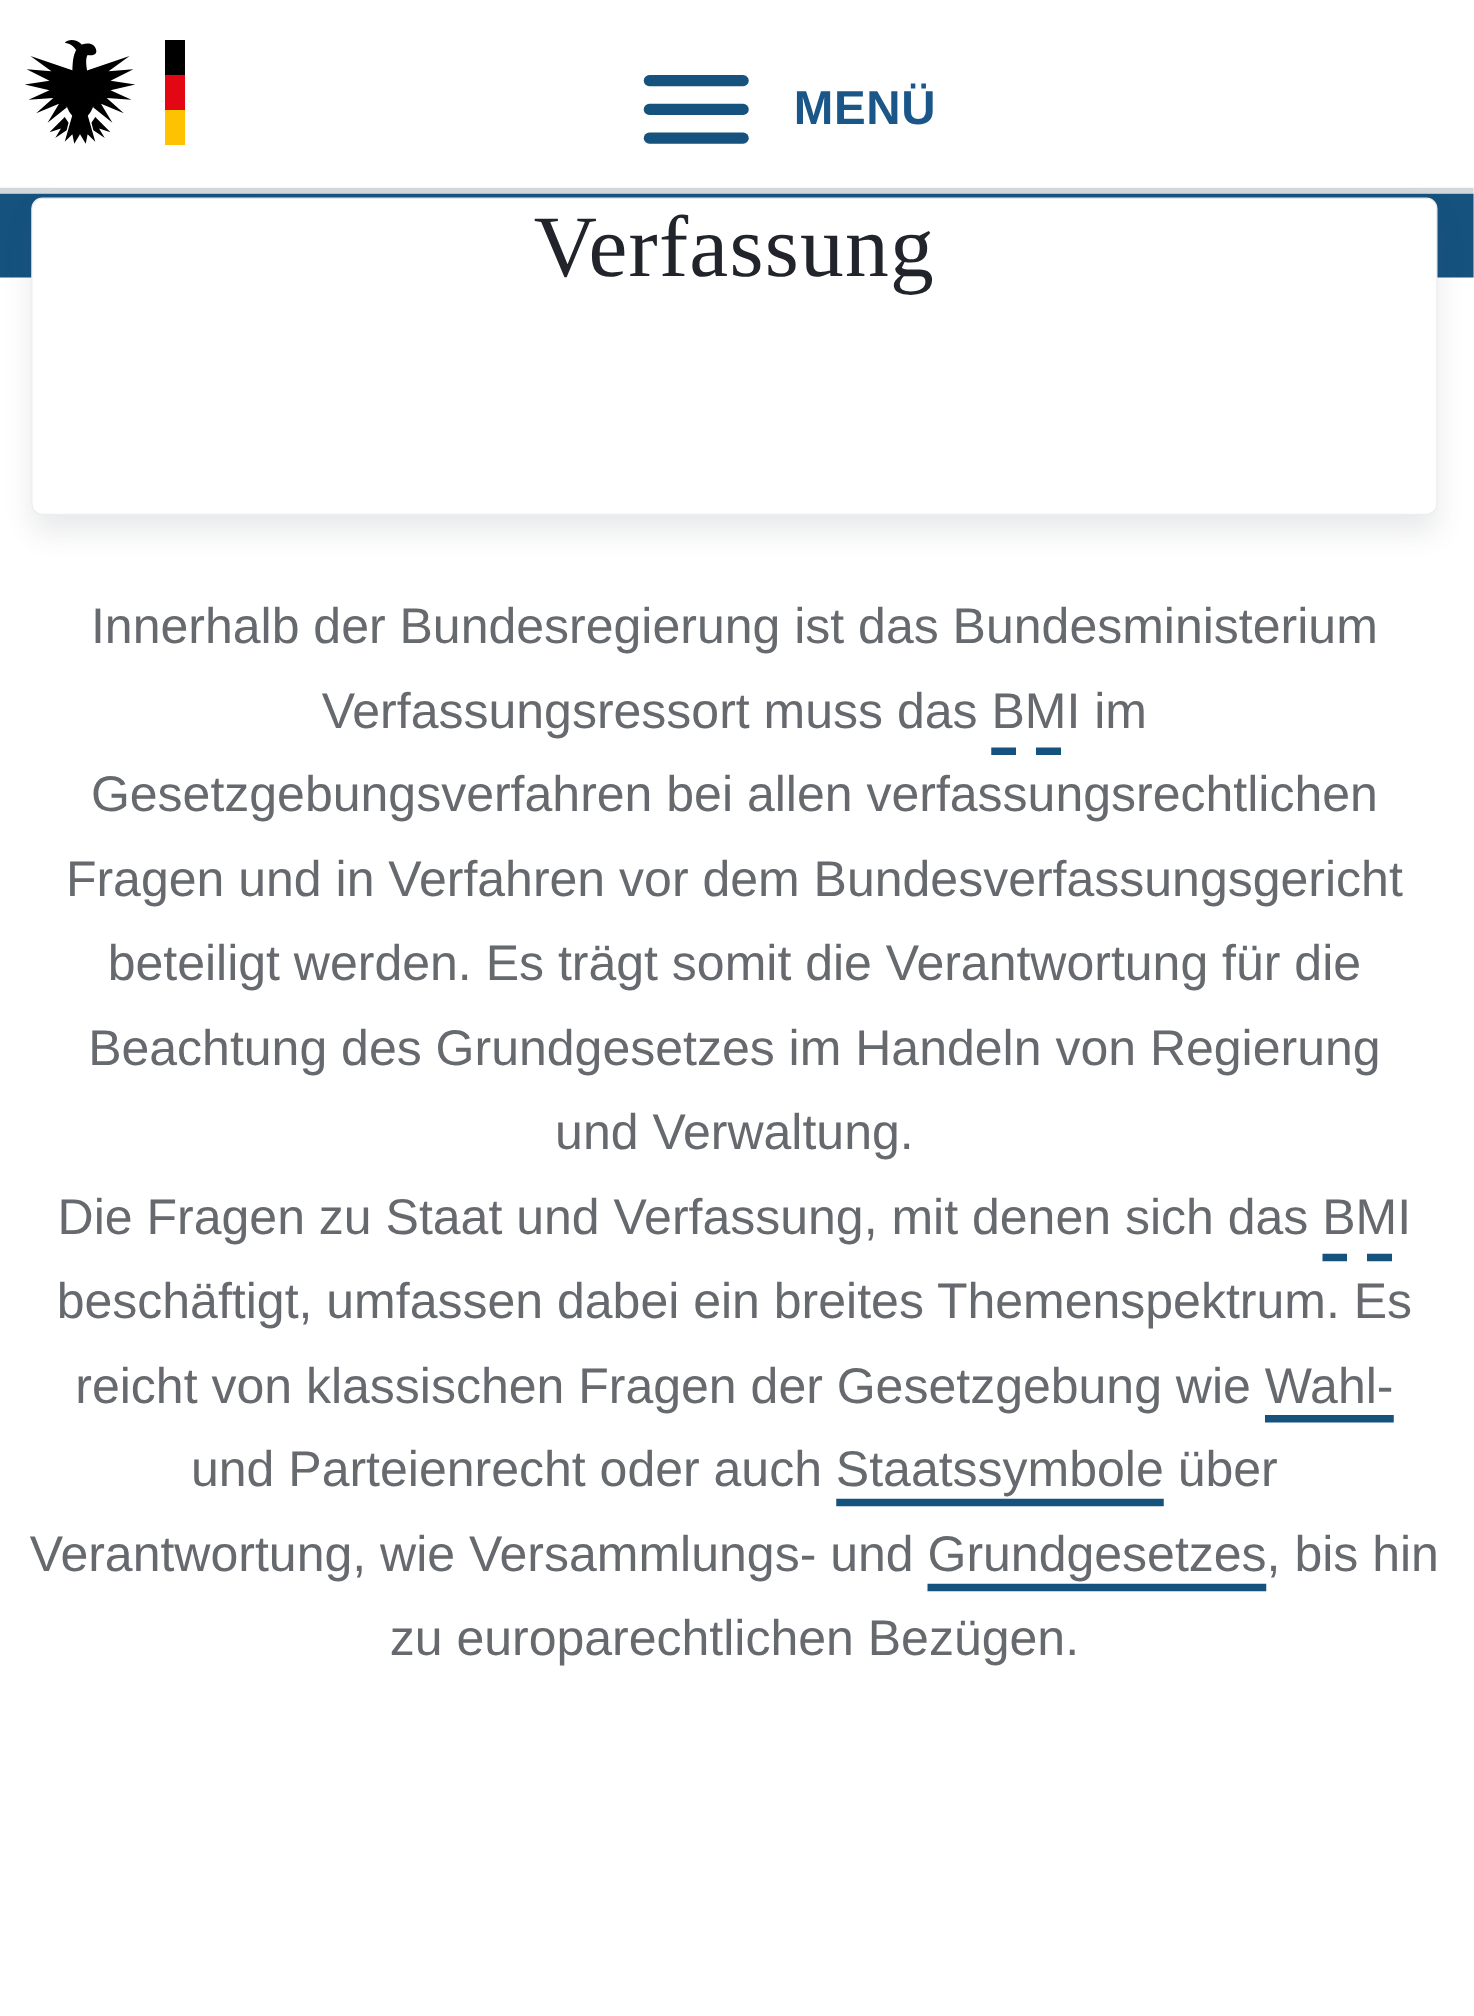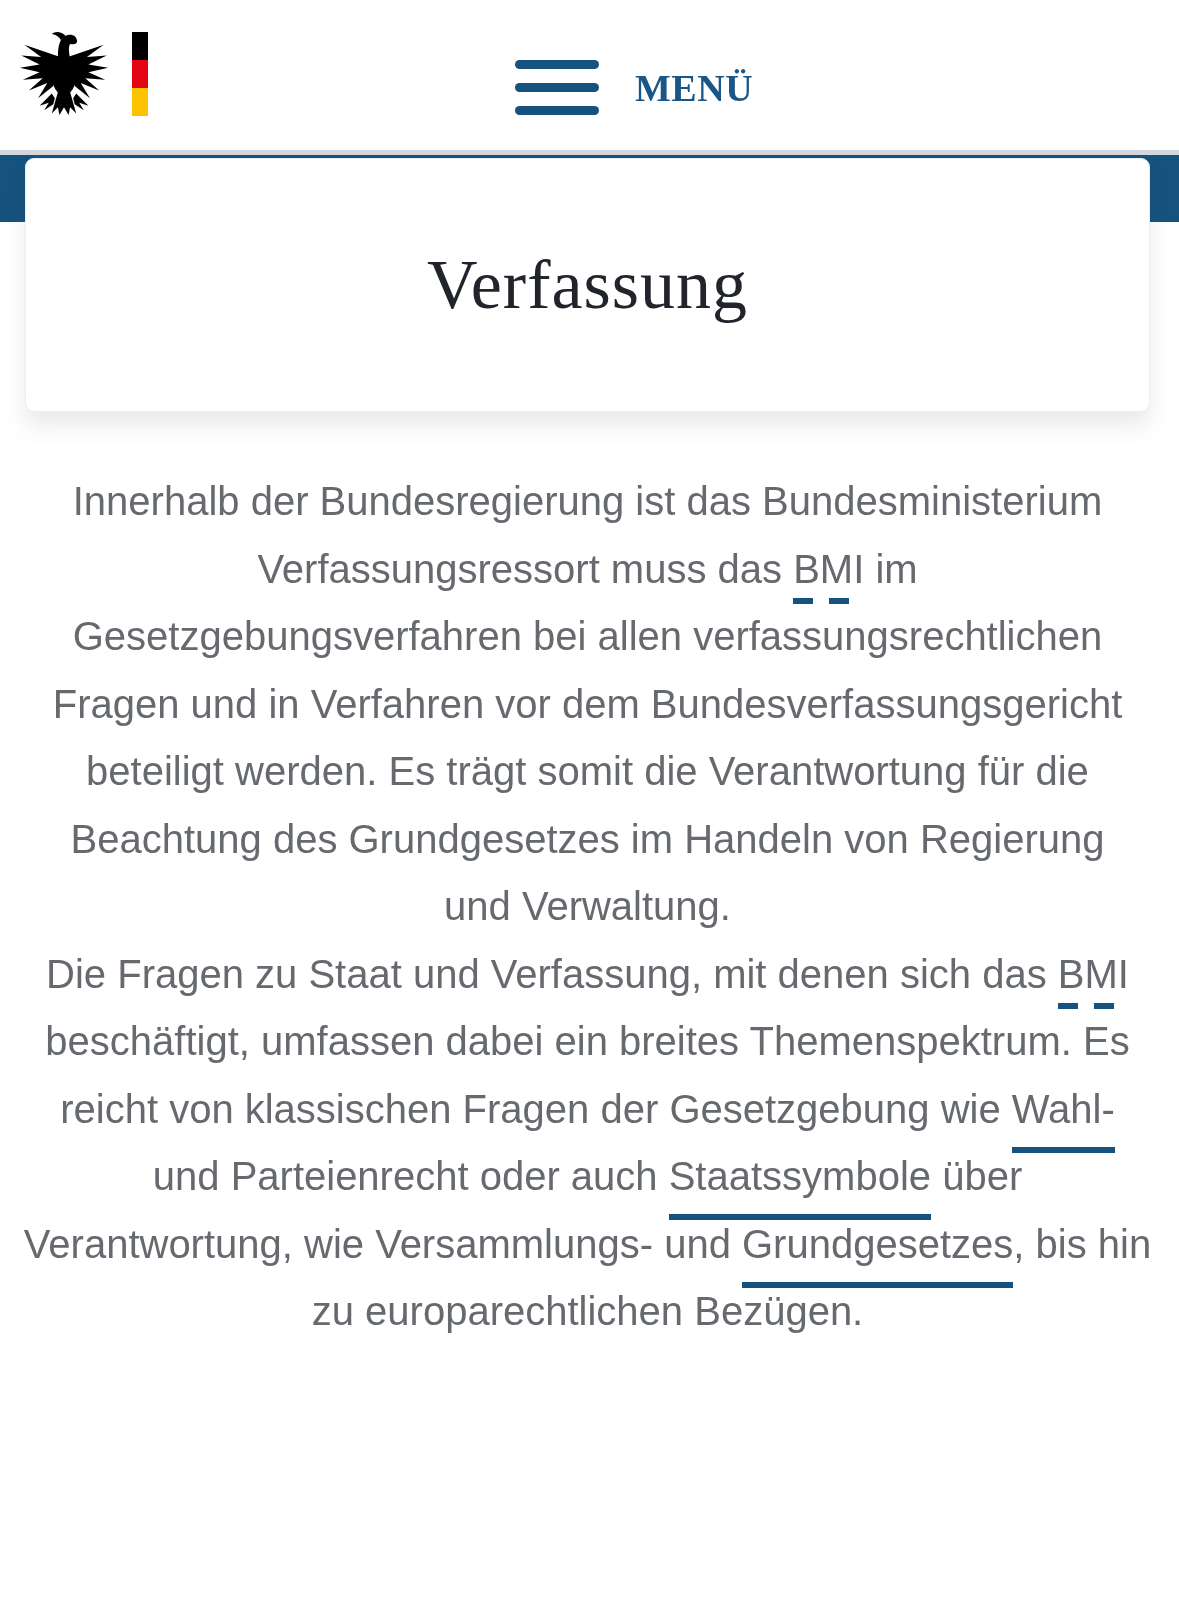--- a/index.html
+++ b/index.html
@@ -8,44 +8,44 @@
   
   .header{position:relative;height:150px;background:#ffffff;}
   .logo{position:absolute;left:18px;top:28px;display:flex;align-items:flex-start;}
   .eagle{width:92px;height:90px;display:block;}
   .flag{width:16px;height:84px;margin-left:22px;margin-top:4px;display:flex;flex-direction:column;}
   .flag div{flex:1;}
   .flag .b{background:#000000;}
   .flag .r{background:#e30613;}
   .flag .g{background:#fdc300;}
 
-  .hdr-btn{position:absolute;top:60px;display:flex;align-items:center;cursor:pointer;color:#1a5788;font-family:Liberation Serif, serif;}
+  .hdr-btn{position:absolute;top:60px;display:flex;align-items:center;cursor:pointer;color:#1a5788;}
   .menu-btn{left:515px;}
   .search-btn{left:858px;}
   .hdr-label{font-size:38px;font-weight:bold;letter-spacing:0.5px;color:#1a5788;}
   .burger{width:84px;display:flex;flex-direction:column;gap:14px;margin-right:36px;}
   .burger span{display:block;height:9px;border-radius:5px;background:#15527e;}
   .mag{width:70px;height:70px;margin-right:28px;display:block;}
 
   
   .hdr-divider{height:5px;background:#d2d7db;}
   .blueband{height:67px;background:#15527e;}
 
   
   .card{position:relative;margin:-64px 29px 0 25px;height:252px;background:#ffffff;
         border:1px solid #ecedef;border-radius:9px;
         box-shadow:0 14px 22px rgba(70,80,90,0.12);
-        display:flex;align-items:center;justify-content:center;}
+        display:flex;align-items:flex-start;justify-content:center;}
   .card h1{margin:0;font-family:"Liberation Serif","DejaVu Serif",serif;font-weight:400;
            font-size:70px;color:#21252b;letter-spacing:1px;}
 
   
   .article{margin:56px 10px 0 6px;font-size:40px;line-height:67.5px;color:#66696e;text-align:center;}
   .line{white-space:nowrap;}
-  .t-link{color:inherit;text-decoration:none;padding-bottom:16px;
+  .t-link{color:inherit;text-decoration:none;padding-bottom:1px;
           border-bottom:6px solid #15527e;cursor:pointer;}
   .a-link{color:inherit;text-decoration:none;padding-bottom:13px;cursor:pointer;
           background-image:repeating-linear-gradient(to right,#15527e 0 20px,rgba(0,0,0,0) 20px 36px);
           background-size:100% 6px;background-repeat:no-repeat;background-position:0 100%;}
 </style>
 </head>
 <body>
 
 <div class="header">
 

